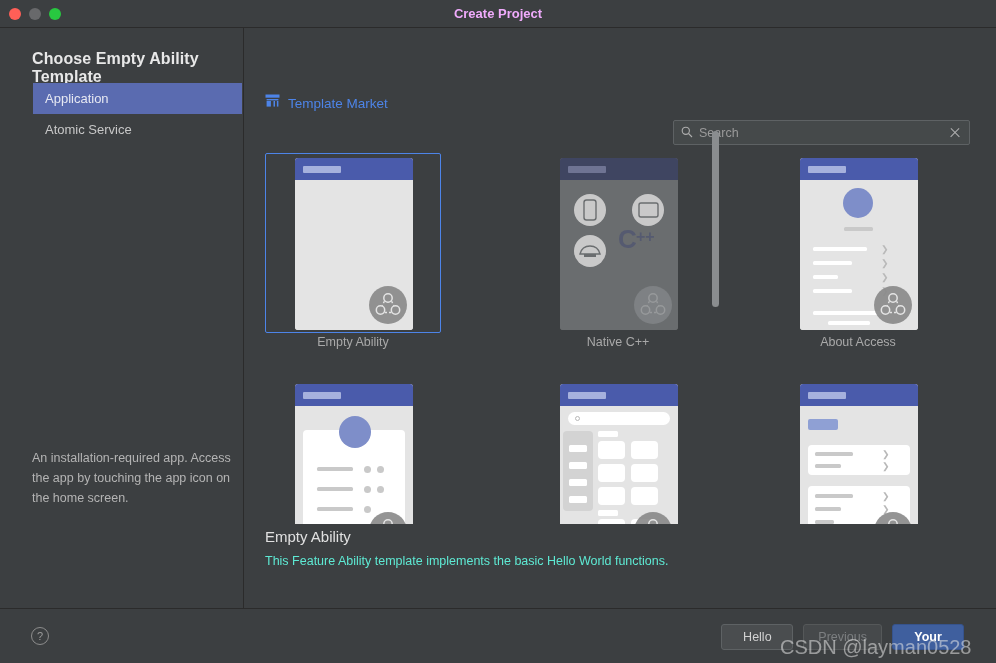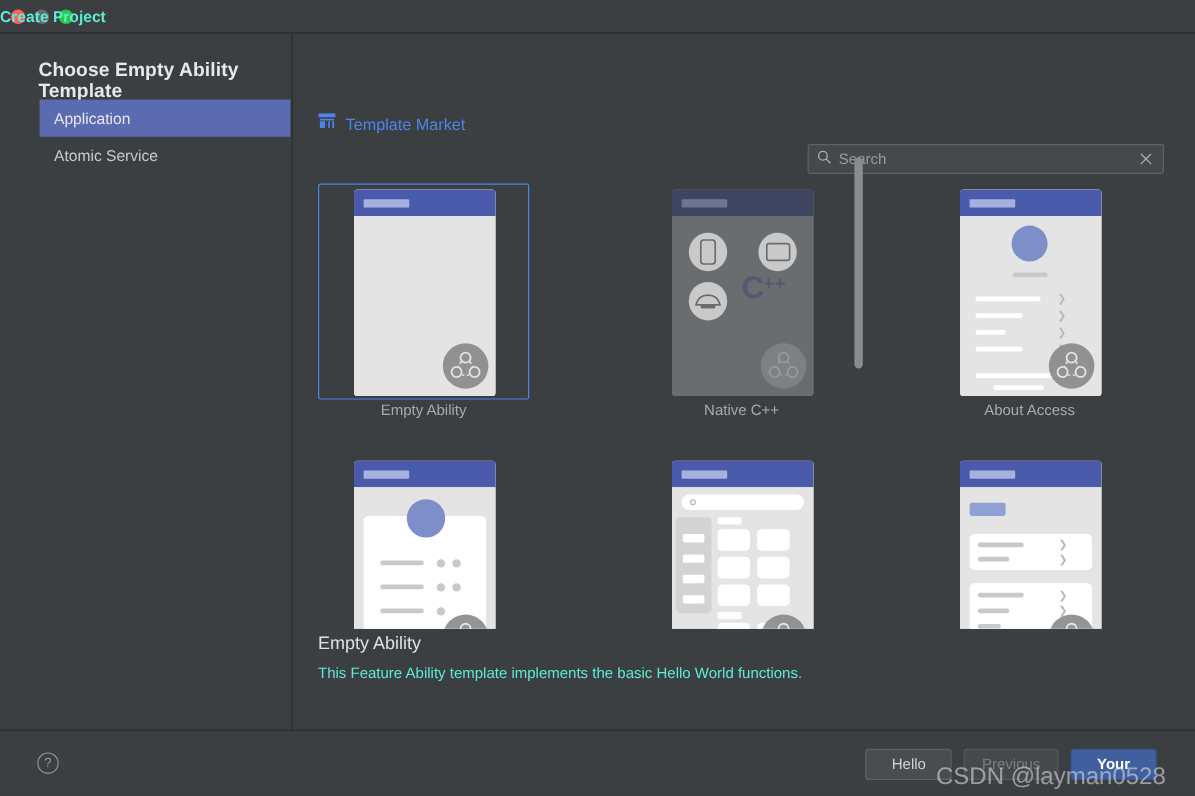--- a/index.html
+++ b/index.html
@@ -39,23 +39,24 @@
   .dot { width: 12px; height: 12px; border-radius: 50%; }
   .dot.red    { background: #ff5f57; }
   .dot.yellow { background: #68696b; }
   .dot.green  { background: #28c840; }
 
   .title-text {
     position: absolute;
     left: 0; top: 0;
     width: 996px; height: 28px;
     line-height: 28px;
+    text-align: center;
     font-size: 13px;
     font-weight: bold;
-    color: #5eead4;
+    color: #f0abfc;
   }
 
   
   .content {
     position: absolute;
     left: 0; top: 28px;
     width: 996px; height: 580px;
   }
 
   
@@ -340,20 +341,21 @@
 
     <div class="left-panel">
       <div class="panel-title">Choose Empty Ability Template</div>
 
       <div class="type-list">
         <div class="type-item selected">Application</div>
         <div class="type-item">Atomic Service</div>
       </div>
 
       <div class="left-desc">
+        <div>An installation-required app. Access the app by touching the app icon on the home screen.</div>
       </div>
     </div>
 
     <div class="right-panel">
 
       <div class="market-link">
         <span class="shop-icon">
           <svg width="15" height="14" viewBox="0 0 15 14">
             <rect x="0.5" y="0.5" width="14" height="3.2" fill="#4d84e8"></rect>
             <rect x="1.6" y="5" width="11.8" height="1.4" fill="#4d84e8"></rect>

